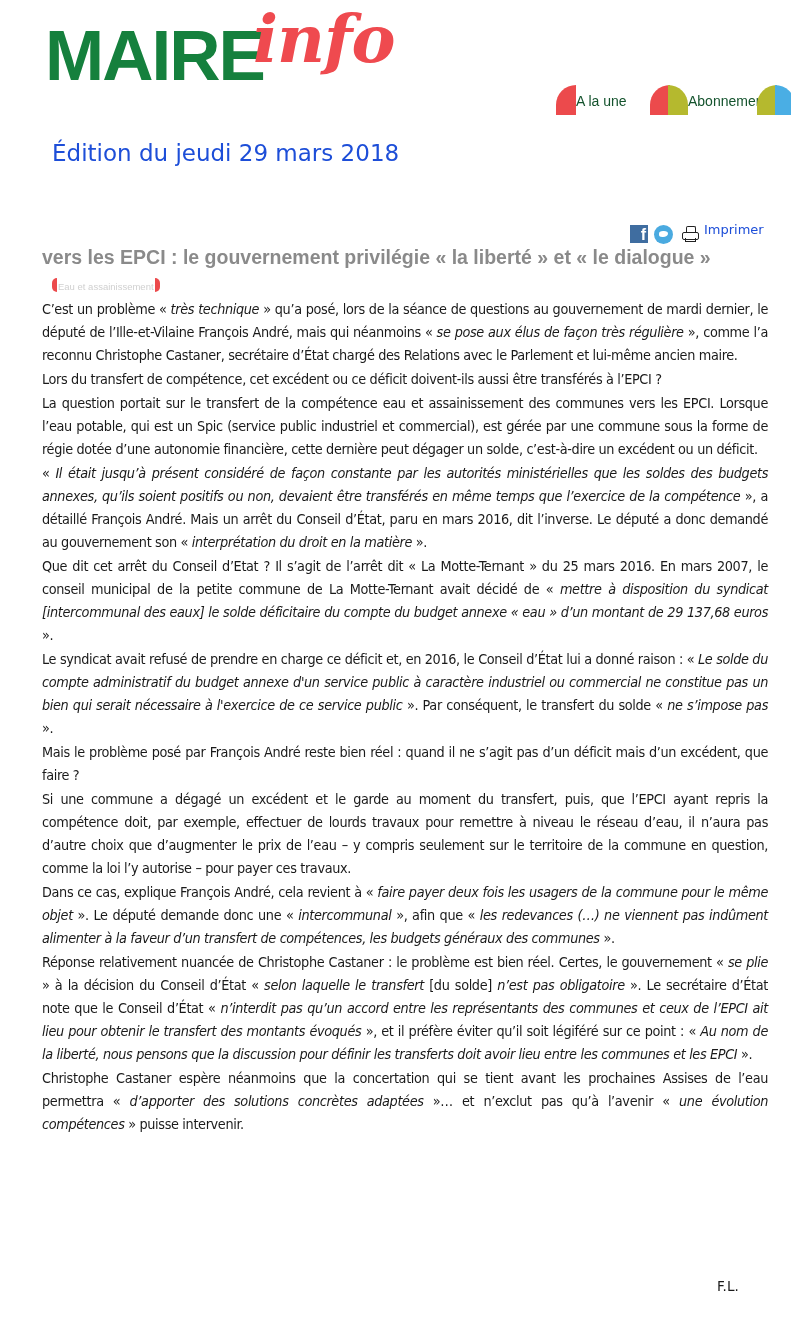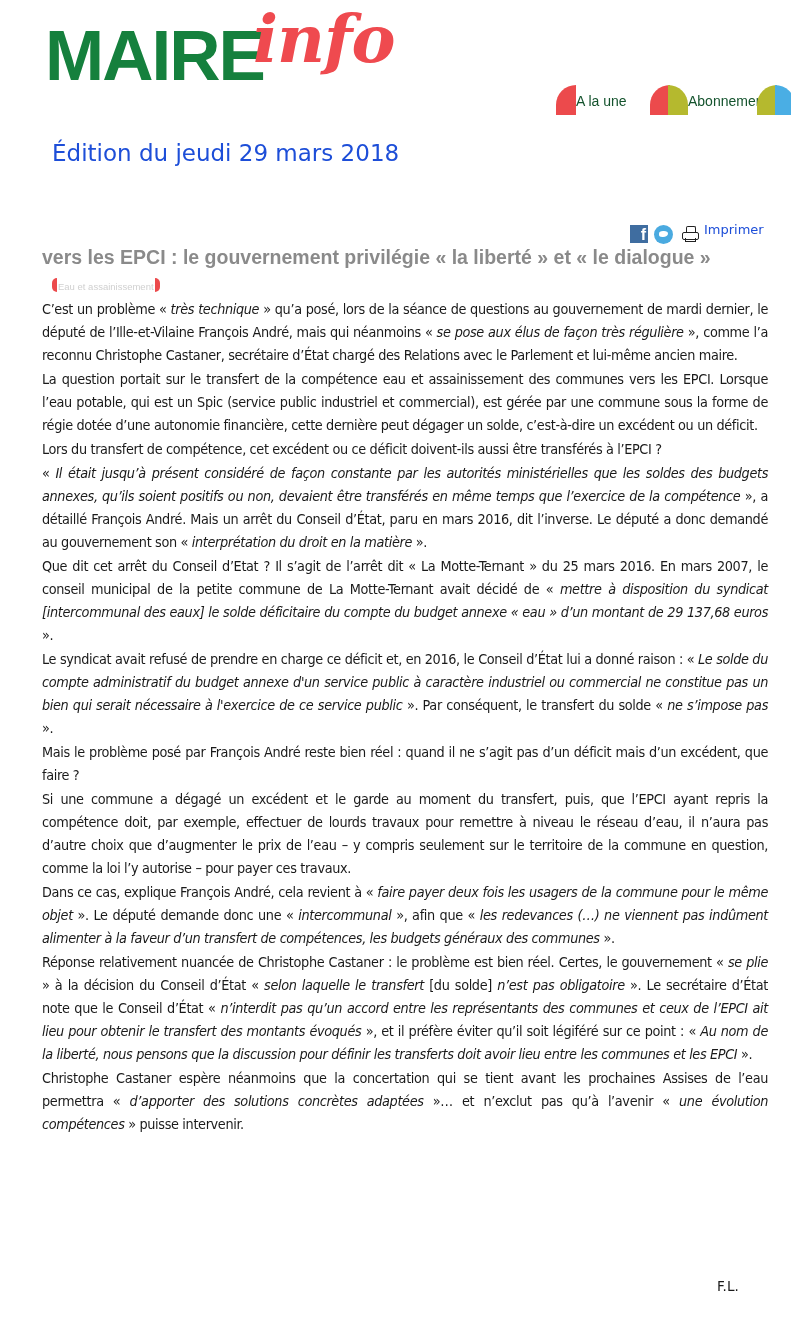--- a/index.html
+++ b/index.html
@@ -79,22 +79,22 @@
 </div>
 
 <div class="tag">
   <span class="cap l"></span>
   <span class="txt">Eau et assainissement</span>
   <span class="cap r"></span>
 </div>
 
 <div class="article" id="article-body">
     <p><span>C’est un problème « </span><i>très technique</i><span> » qu’a posé, lors de la séance de questions au gouvernement de mardi dernier, le député de l’Ille-et-Vilaine François André, mais qui néanmoins « </span><i>se pose aux élus de façon très régulière</i><span> », comme l’a reconnu Christophe Castaner, secrétaire d’État chargé des Relations avec le Parlement et lui-même ancien maire.</span></p>
+    <p><span>Lors du transfert de compétence, cet excédent ou ce déficit doivent-ils aussi être transférés à l’EPCI ?</span></p>
     <p><span>La question portait sur le transfert de la compétence eau et assainissement des communes vers les EPCI. Lorsque l’eau potable, qui est un Spic (service public industriel et commercial), est gérée par une commune sous la forme de régie dotée d’une autonomie financière, cette dernière peut dégager un solde, c’est-à-dire un excédent ou un déficit.</span></p>
-    <p><span>Lors du transfert de compétence, cet excédent ou ce déficit doivent-ils aussi être transférés à l’EPCI ?</span></p>
     <p><span>« </span><i>Il était jusqu’à présent considéré de façon constante par les autorités ministérielles que les soldes des budgets annexes, qu’ils soient positifs ou non, devaient être transférés en même temps que l’exercice de la compétence</i><span> », a détaillé François André. Mais un arrêt du Conseil d’État, paru en mars 2016, dit l’inverse. Le député a donc demandé au gouvernement son « </span><i>interprétation du droit en la matière</i><span> ».</span></p>
     <p><span>Que dit cet arrêt du Conseil d’Etat ? Il s’agit de l’arrêt dit « La Motte-Ternant » du 25 mars 2016. En mars 2007, le conseil municipal de la petite commune de La Motte-Ternant avait décidé de « </span><i>mettre à disposition du syndicat [intercommunal des eaux] le solde déficitaire du compte du budget annexe « eau » d’un montant de 29 137,68 euros</i><span> ».</span></p>
     <p><span>Le syndicat avait refusé de prendre en charge ce déficit et, en 2016, le Conseil d’État lui a donné raison : « </span><i>Le solde du compte administratif du budget annexe d'un service public à caractère industriel ou commercial ne constitue pas un bien qui serait nécessaire à l'exercice de ce service public</i><span> ». Par conséquent, le transfert du solde « </span><i>ne s’impose pas</i><span> ».</span></p>
     <p><span>Mais le problème posé par François André reste bien réel : quand il ne s’agit pas d’un déficit mais d’un excédent, que faire ?</span></p>
     <p><span>Si une commune a dégagé un excédent et le garde au moment du transfert, puis, que l’EPCI ayant repris la compétence doit, par exemple, effectuer de lourds travaux pour remettre à niveau le réseau d’eau, il n’aura pas d’autre choix que d’augmenter le prix de l’eau – y compris seulement sur le territoire de la commune en question, comme la loi l’y autorise – pour payer ces travaux.</span></p>
     <p><span>Dans ce cas, explique François André, cela revient à « </span><i>faire payer deux fois les usagers de la commune pour le même objet</i><span> ». Le député demande donc une « </span><i>intercommunal</i><span> », afin que « </span><i>les redevances (…) ne viennent pas indûment alimenter à la faveur d’un transfert de compétences, les budgets généraux des communes</i><span> ».</span></p>
     <p><span>Réponse relativement nuancée de Christophe Castaner : le problème est bien réel. Certes, le gouvernement « </span><i>se plie</i><span> » à la décision du Conseil d’État « </span><i>selon laquelle le transfert</i><span> [du solde] </span><i>n’est pas obligatoire</i><span> ». Le secrétaire d’État note que le Conseil d’État « </span><i>n’interdit pas qu’un accord entre les représentants des communes et ceux de l’EPCI ait lieu pour obtenir le transfert des montants évoqués</i><span> », et il préfère éviter qu’il soit légiféré sur ce point : « </span><i>Au nom de la liberté, nous pensons que la discussion pour définir les transferts doit avoir lieu entre les communes et les EPCI</i><span> ».</span></p>
     <p><span>Christophe Castaner espère néanmoins que la concertation qui se tient avant les prochaines Assises de l’eau permettra « </span><i>d’apporter des solutions concrètes adaptées</i><span> »… et n’exclut pas qu’à l’avenir « </span><i>une évolution compétences</i><span> » puisse intervenir.</span></p>
   </div>
 

